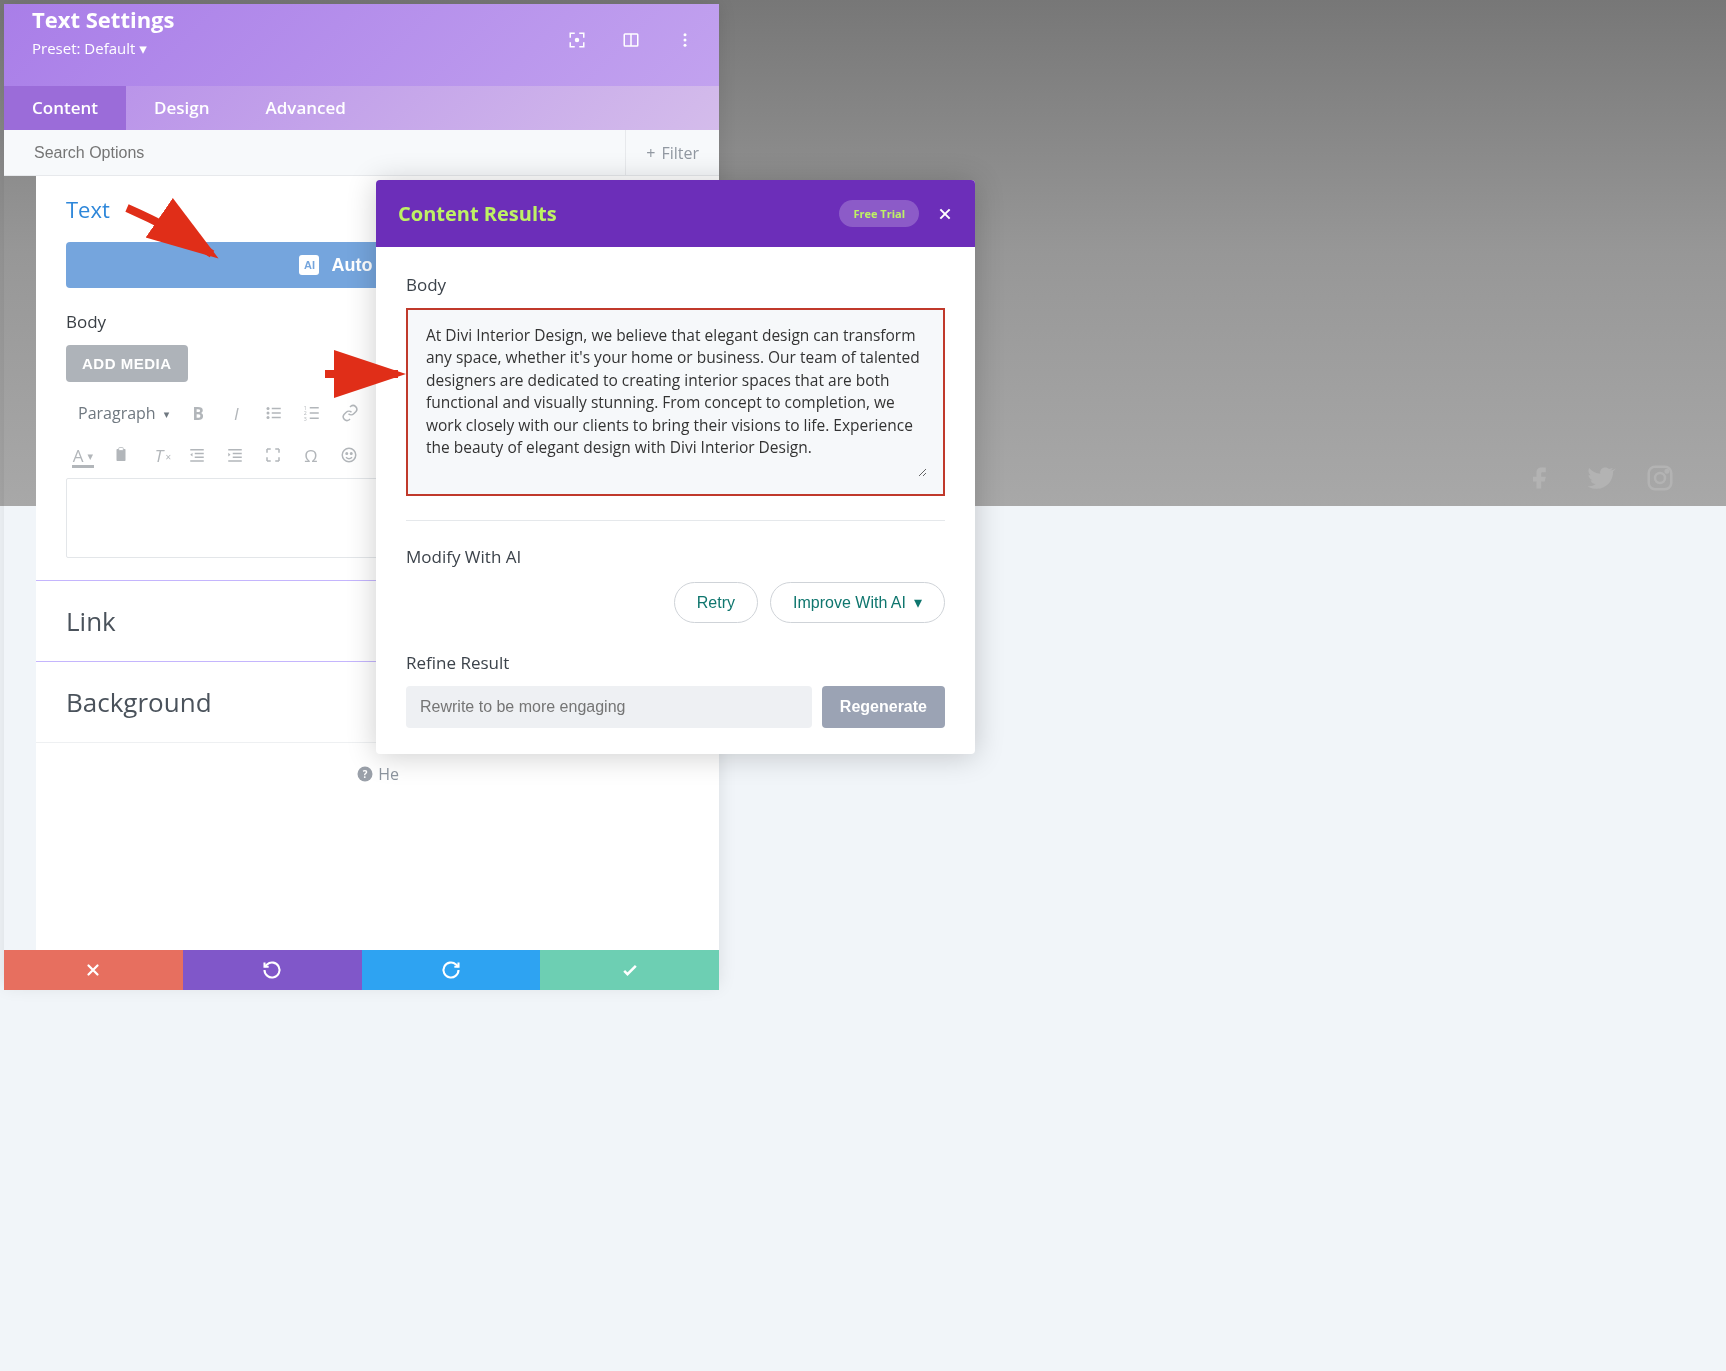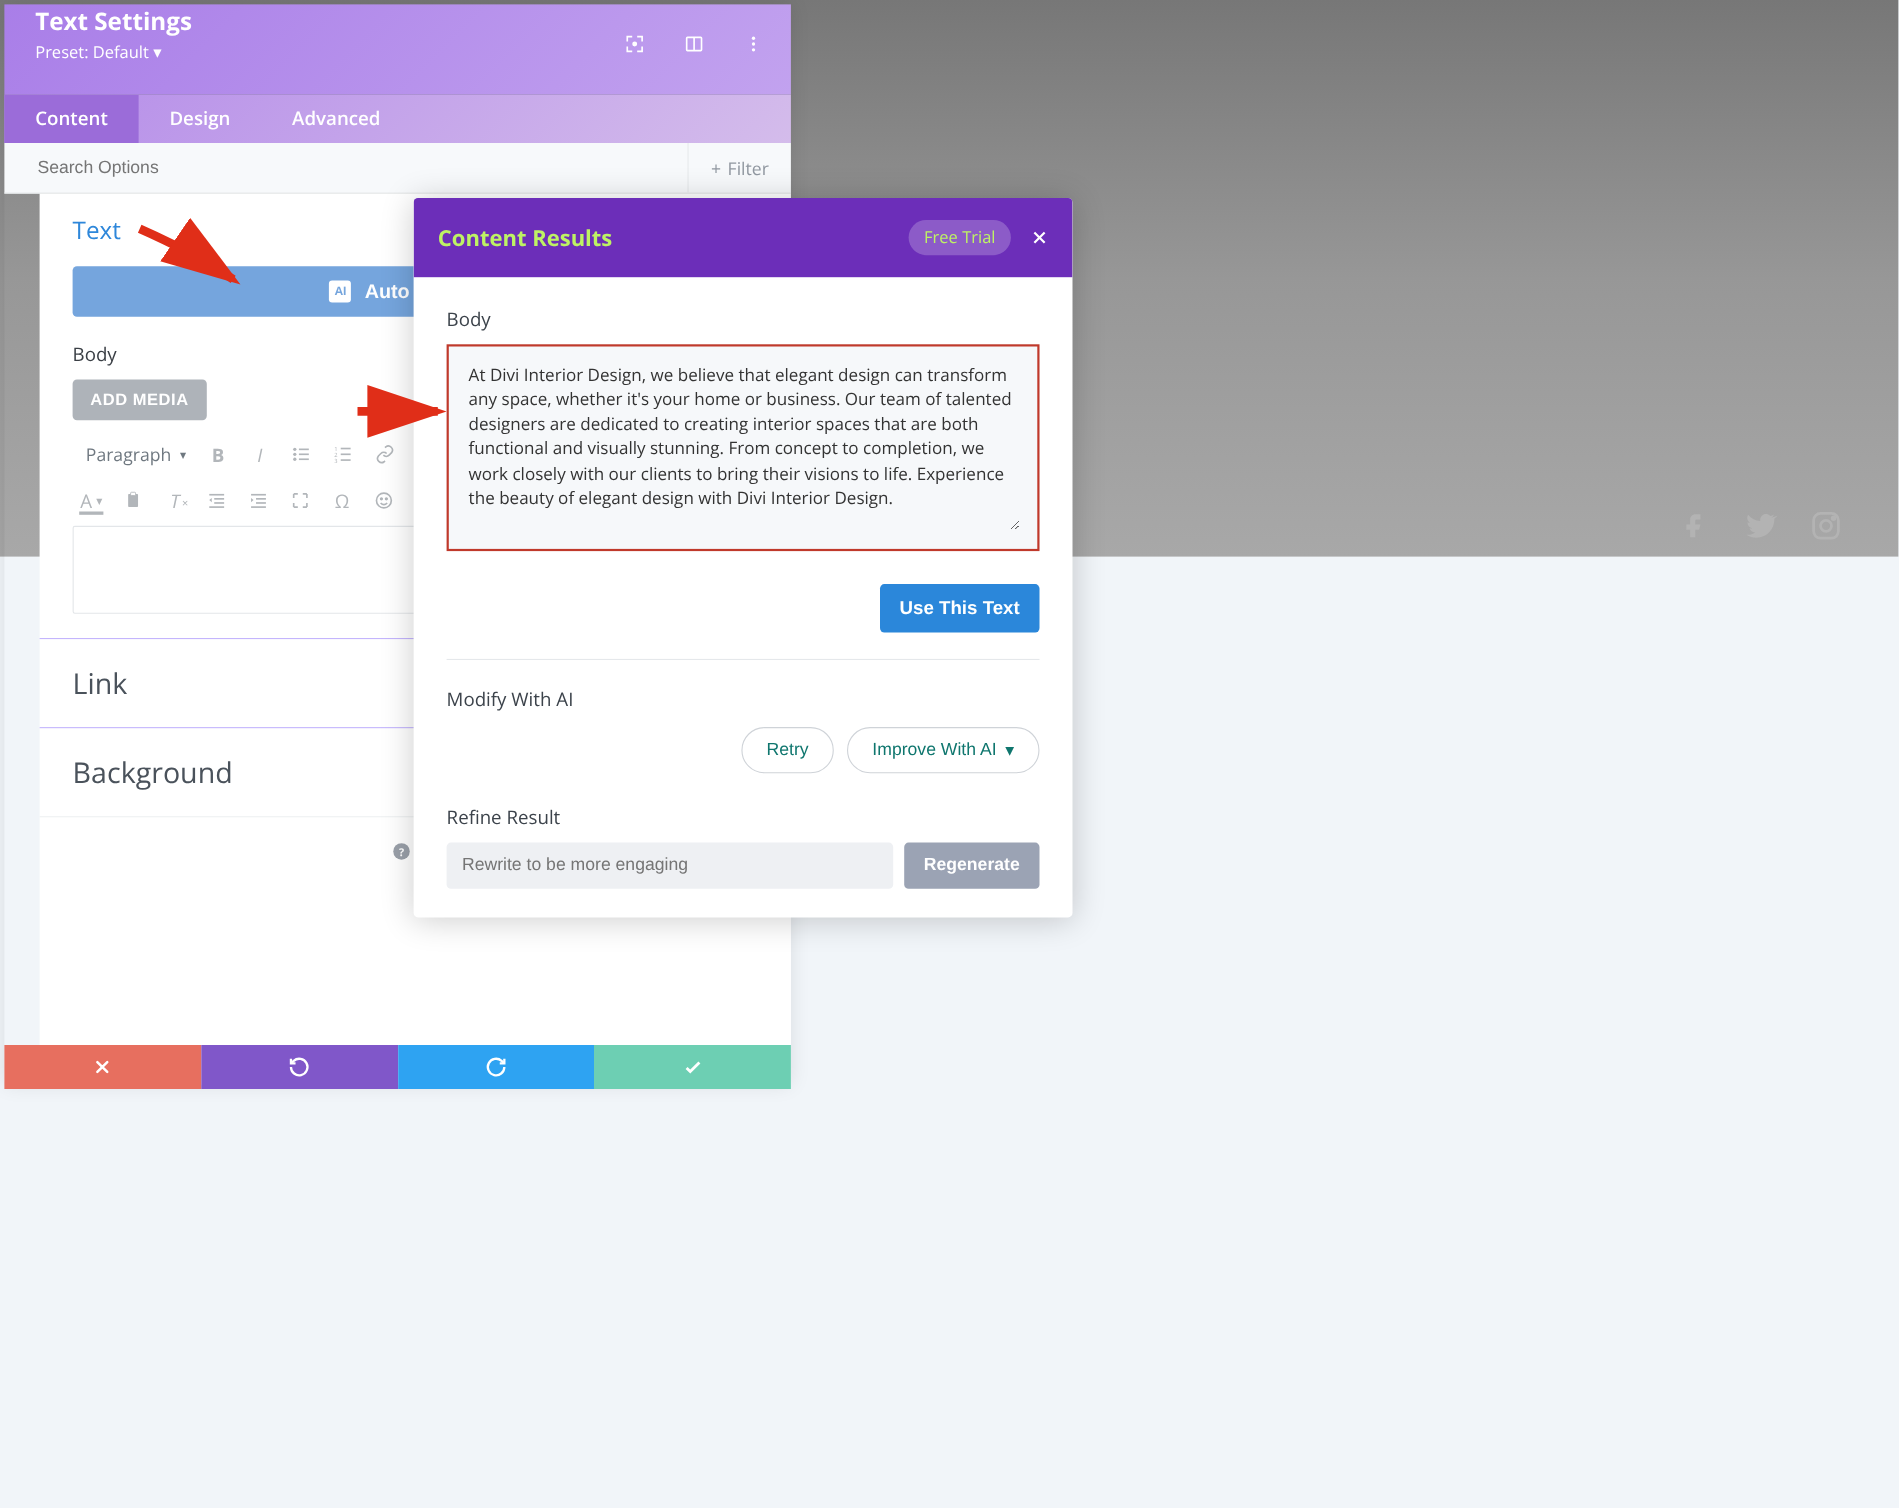--- a/index.html
+++ b/index.html
@@ -190,22 +190,22 @@
     padding: 20px 22px;
     display:flex; align-items:center; justify-content:space-between;
     color:#bef264;
   }
   .modal-title { font-size:20px; font-weight:700; }
   .modal-header-right { display:flex; align-items:center; gap:18px; }
   .free-trial-pill {
     background: rgba(255,255,255,.22);
     border-radius: 999px;
     padding: 6px 14px;
-    font-size: 15px;
-    font-weight: 400;
+    font-size: 11px;
+    font-weight: 700;
     cursor:pointer;
   }
   .modal-close { cursor:pointer; font-size:18px; display:inline-flex; }
 
   .modal-body { padding: 26px 30px; }
   .mb-label { font-size:17px; color:#3c434b; font-weight:500; margin-bottom: 12px; }
   .result-box {
     border: 2px solid var(--red-highlight);
     background: #f6f8fa;
     padding: 12px 16px;
@@ -469,23 +469,20 @@
             <path d="M5 5l14 14M19 5L5 19"></path>
           </svg>
       </span>
     </div>
   </div>
   <div class="modal-body">
     <div class="mb-label">Body</div>
     <div class="result-box">
        <textarea style="">At Divi Interior Design, we believe that elegant design can transform any space, whether it's your home or business. Our team of talented designers are dedicated to creating interior spaces that are both functional and visually stunning. From concept to completion, we work closely with our clients to bring their visions to life. Experience the beauty of elegant design with Divi Interior Design.</textarea>
     </div>
-    <div class="clearfix">
-      <button class="use-text-btn">Use This Text</button>
-    </div>
     <hr class="hr">
 
     <div class="mb-label">Modify With AI</div>
     <div class="modify-row">
       <button class="pill-btn">Retry</button>
       <button class="pill-btn">
         <span>Improve With AI</span>
         <span>▾</span>
       </button>
     </div>

